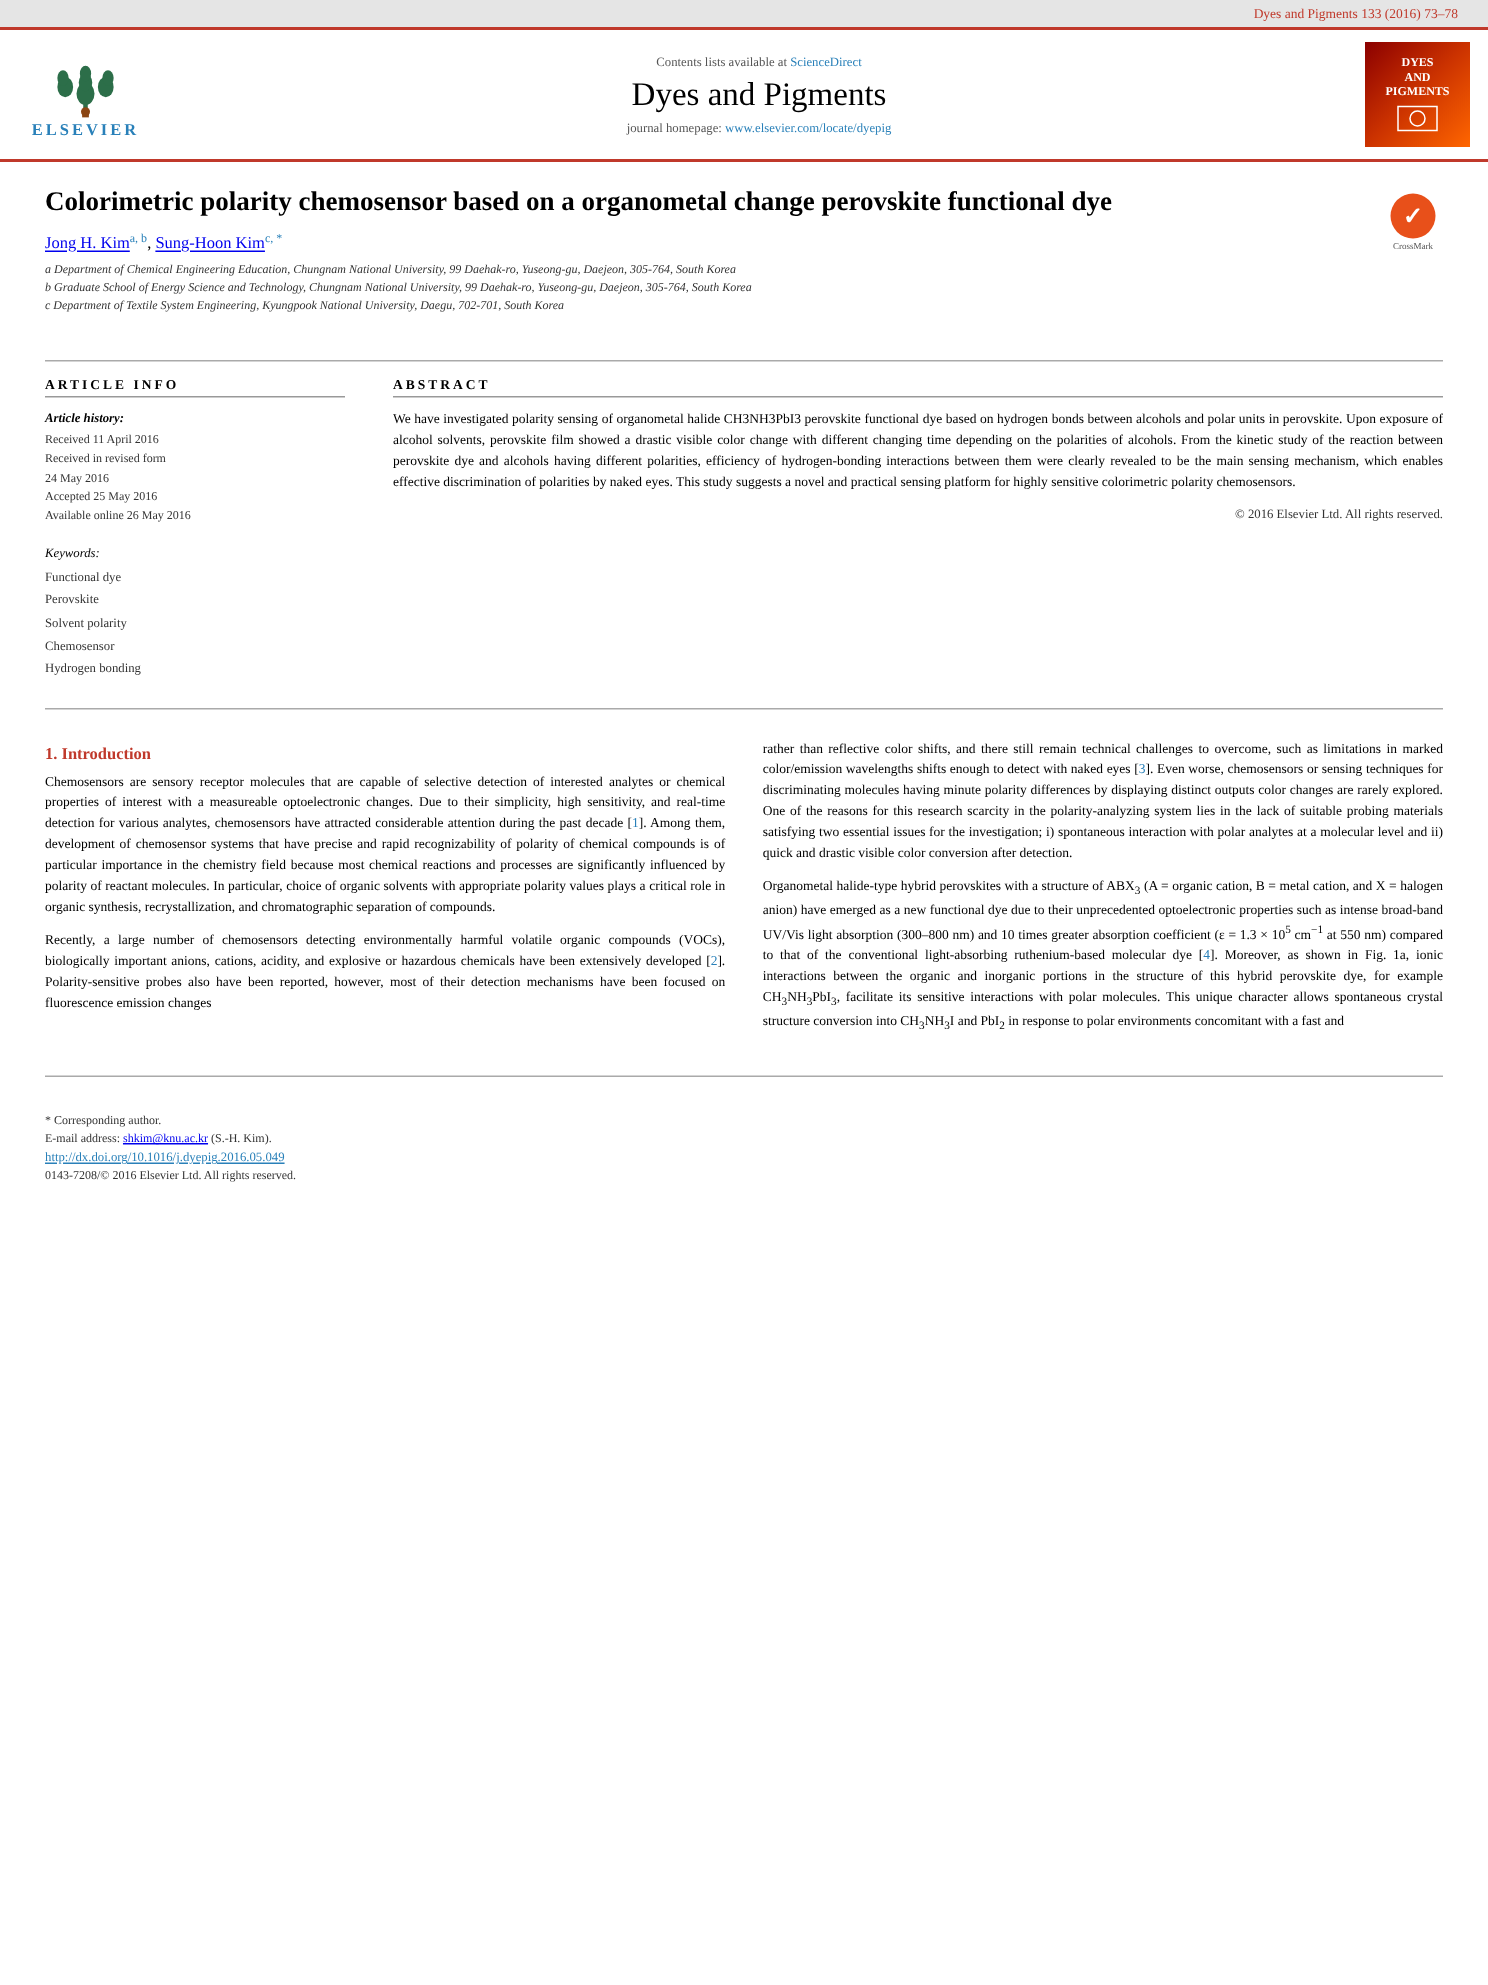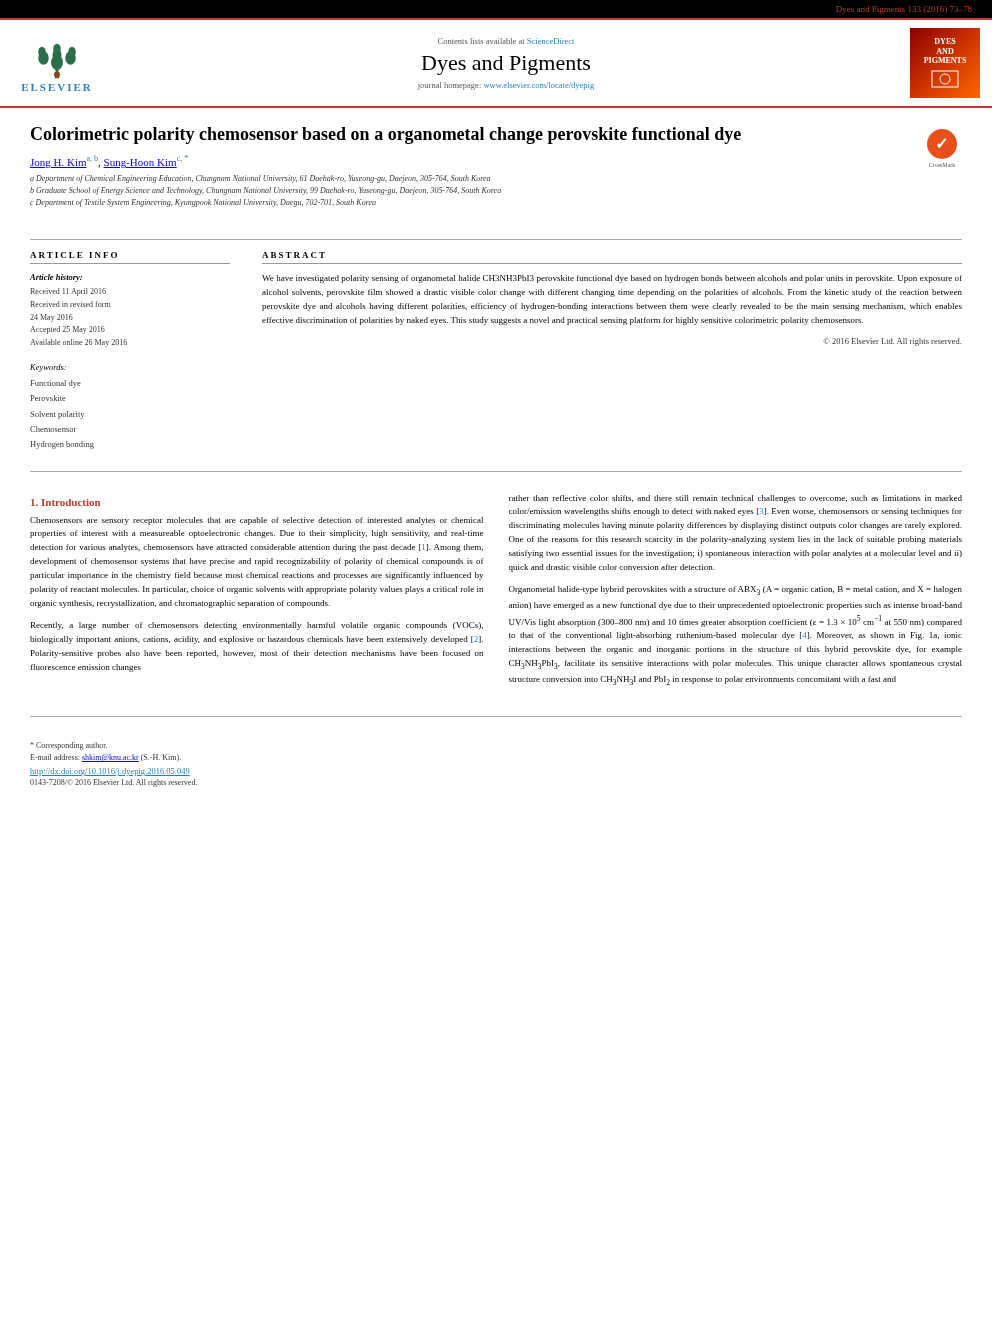--- a/index.html
+++ b/index.html
@@ -7,21 +7,21 @@
       background: #fff;
       font-family: 'Times New Roman', Times, serif;
       font-size: 10px;
       color: #000;
       width: 992px;
       min-height: 1323px;
     }
 
     
     .top-bar {
-      background: #000000;
+      background: #e5e5e5;
       text-align: right;
       padding: 4px 20px;
       font-size: 9px;
       color: #c0392b;
       border-bottom: none;
     }
 
     
     .journal-header {
       display: flex;
@@ -383,21 +383,21 @@
   <div class="article-title-section">
     <div class="article-title-text">
       <div class="article-title">Colorimetric polarity chemosensor based on a organometal change perovskite functional dye</div>
 
       <div class="authors">
         <a href="#">Jong H. Kim</a><span class="sup">a, b</span>,
         <a href="#">Sung-Hoon Kim</a><span class="sup">c, *</span>
       </div>
 
       <div class="affiliations">
-        <div>a Department of Chemical Engineering Education, Chungnam National University, 61 Daehak-ro, Yuseong-gu, Daejeon, 305-764, South Korea</div>
+        <div>a Department of Chemical Engineering Education, Chungnam National University, 99 Daehak-ro, Yuseong-gu, Daejeon, 305-764, South Korea</div>
         <div>b Graduate School of Energy Science and Technology, Chungnam National University, 99 Daehak-ro, Yuseong-gu, Daejeon, 305-764, South Korea</div>
         <div>c Department of Textile System Engineering, Kyungpook National University, Daegu, 702-701, South Korea</div>
       </div>
     </div>
 
     <div class="crossmark">
       <svg class="crossmark-icon" viewBox="0 0 32 32">
         <circle cx="16" cy="16" r="15" fill="#e8501a" stroke="none"></circle>
         <text x="16" y="21" text-anchor="middle" font-size="16" fill="white" font-weight="bold">✓</text>
       </svg>

